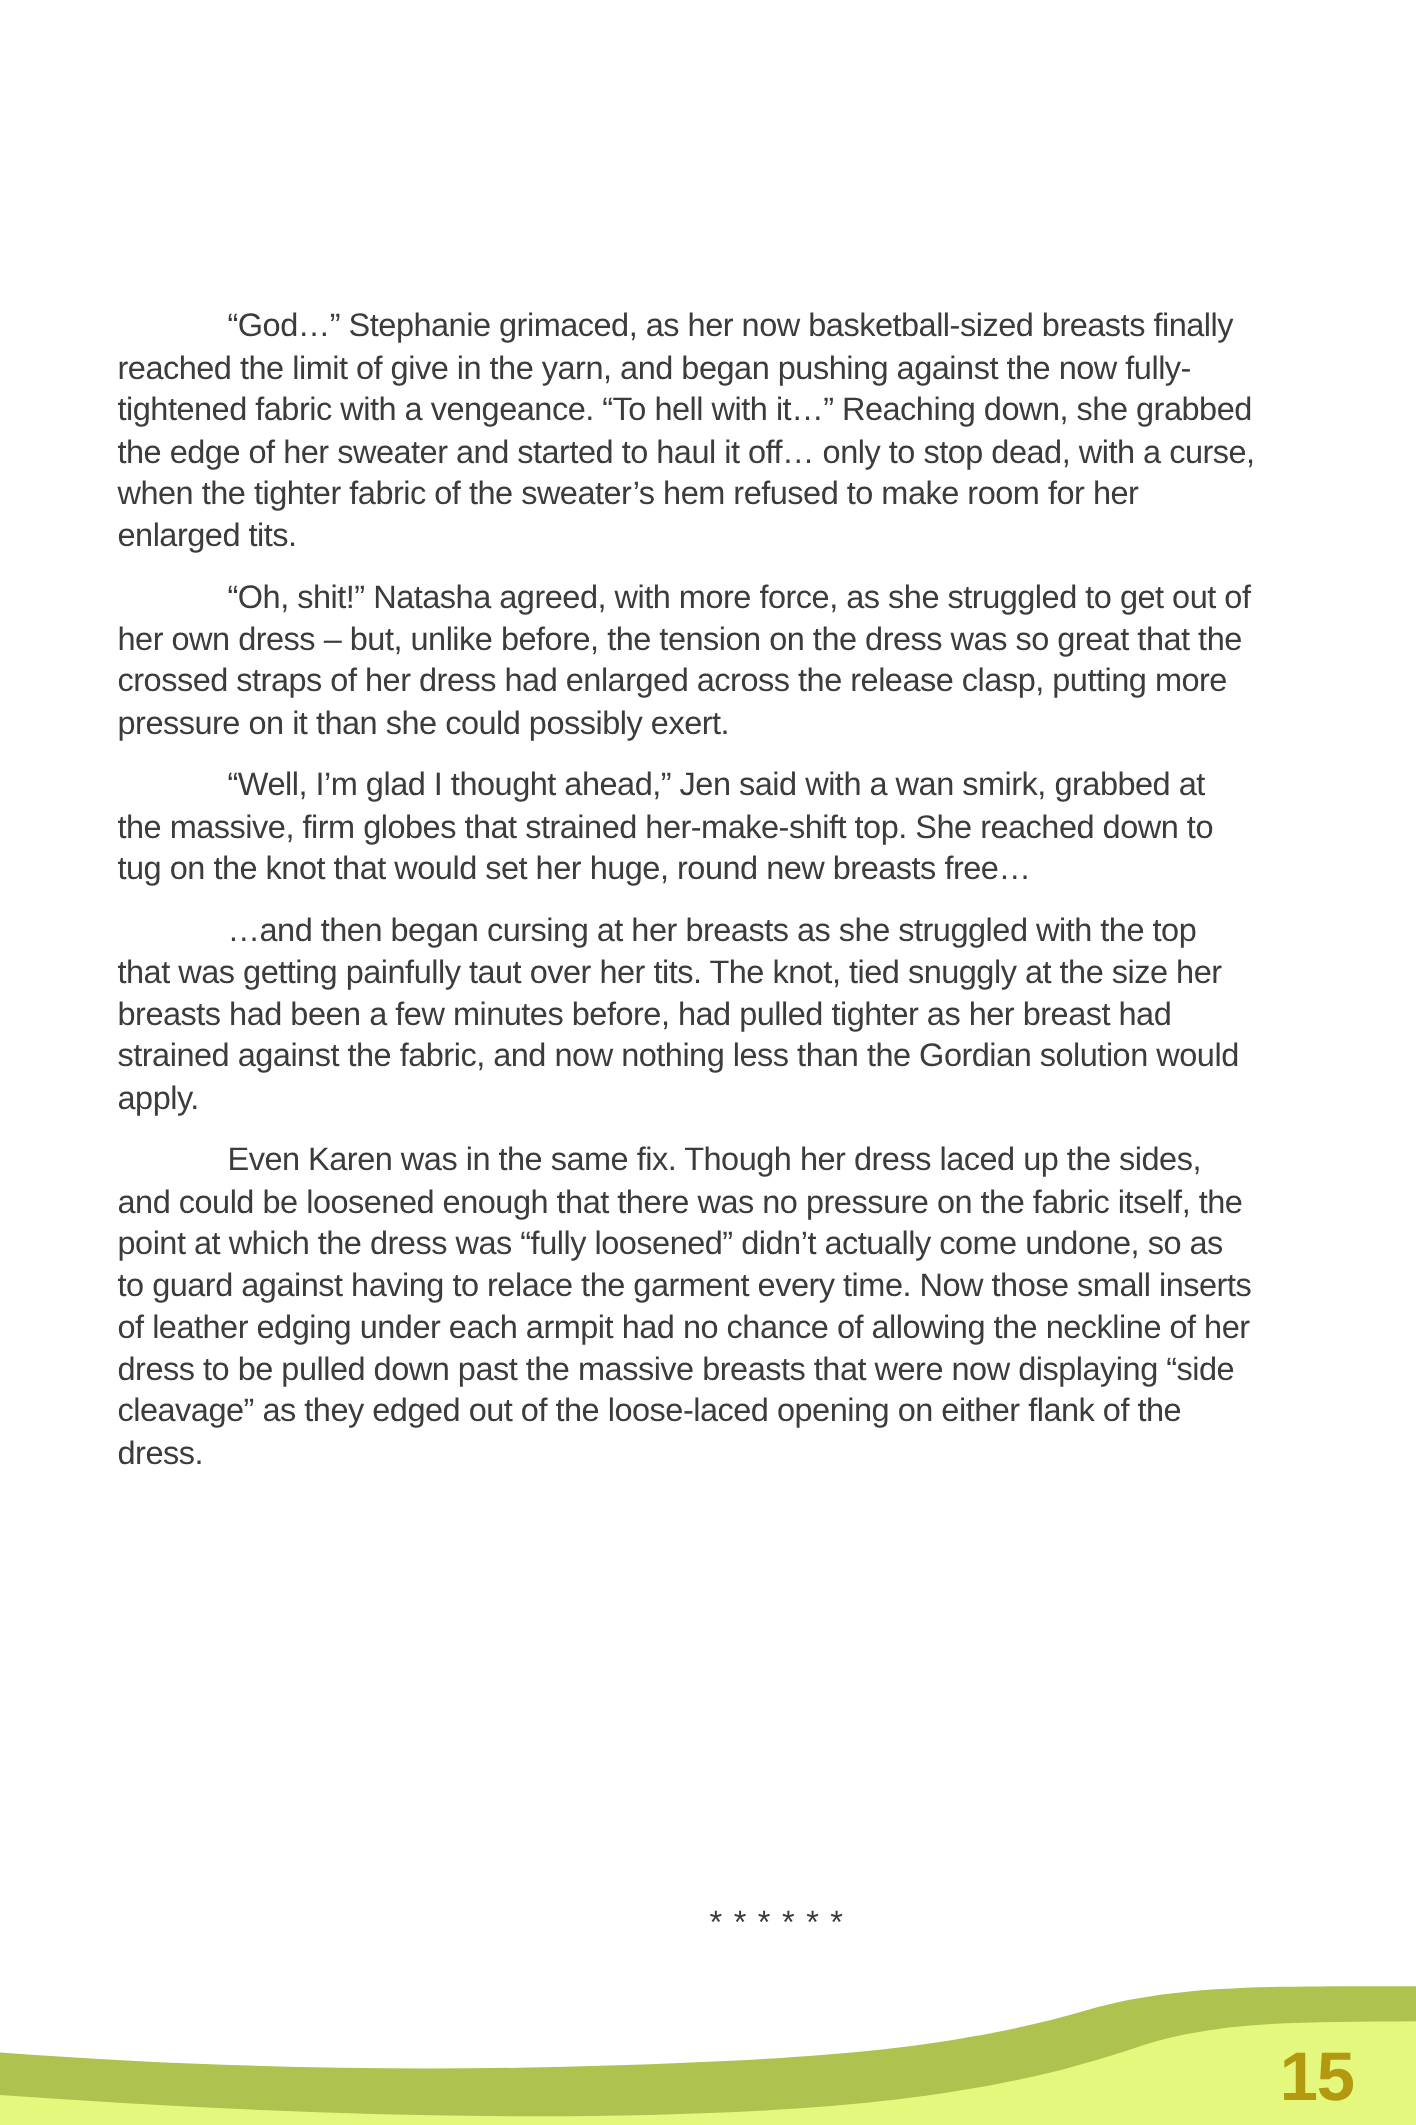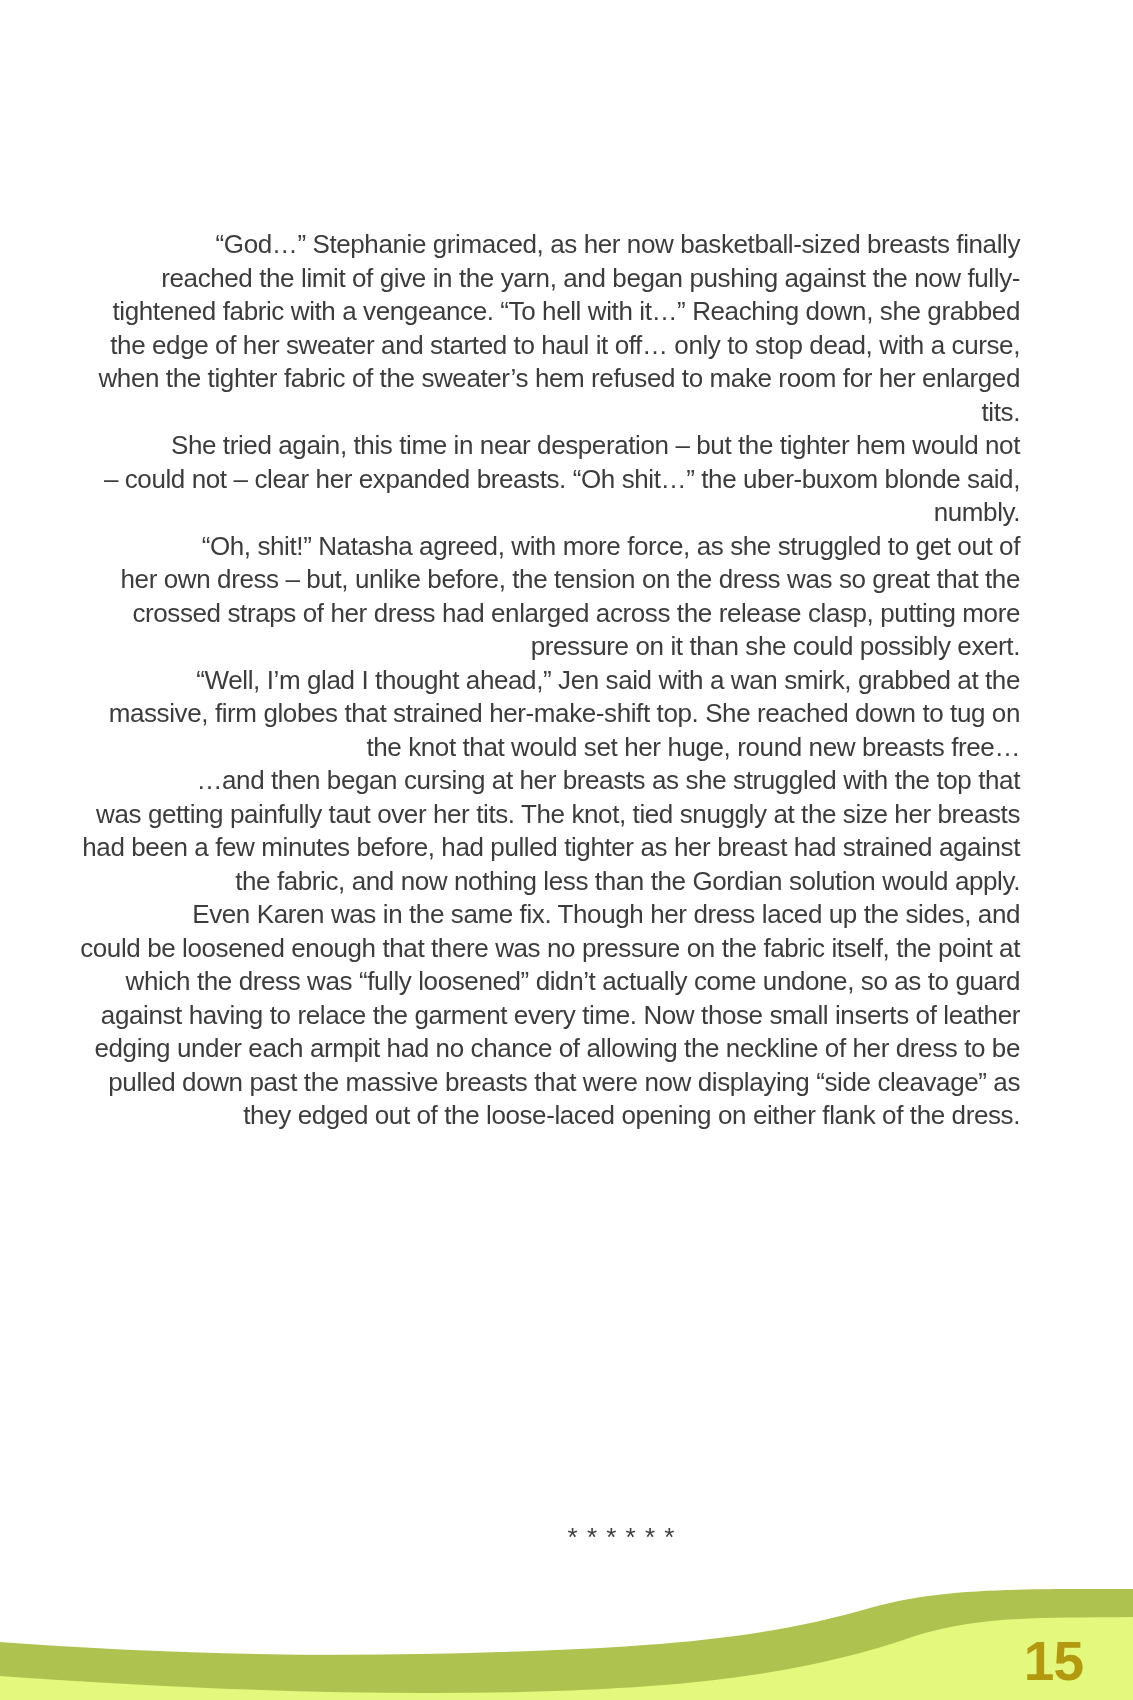--- a/index.html
+++ b/index.html
@@ -20,24 +20,23 @@
     left: 78px;
     top: 228px;
     width: 942px;
     color: #3c3c3c;
     font-size: 26px;
     line-height: 33.5px;
     letter-spacing: -0.4px;
     text-align: left;
   }
   .content p {
-    margin: 0;
+    margin: 16px;
     padding: 0;
     text-indent: 88px;
-    text-align: right;
   }
   .separator {
     position: absolute;
     top: 1522px;
     left: 0;
     width: 100%;
     padding-left: 110px;
     box-sizing: border-box;
     text-align: center;
     color: #3c3c3c;
@@ -64,21 +63,20 @@
     text-align: right;
   }
 </style>
 </head>
 <body>
 
 <div class="page">
 
   <div class="content">
     <p>“God…” Stephanie grimaced, as her now basketball-sized breasts finally reached the limit of give in the yarn, and began pushing against the now fully-tightened fabric with a vengeance. “To hell with it…” Reaching down, she grabbed the edge of her sweater and started to haul it off… only to stop dead, with a curse, when the tighter fabric of the sweater’s hem refused to make room for her enlarged tits.</p>
-    <p>She tried again, this time in near desperation – but the tighter hem would not – could not – clear her expanded breasts. “Oh shit…” the uber-buxom blonde said, numbly.</p>
     <p>“Oh, shit!” Natasha agreed, with more force, as she struggled to get out of her own dress – but, unlike before, the tension on the dress was so great that the crossed straps of her dress had enlarged across the release clasp, putting more pressure on it than she could possibly exert.</p>
     <p>“Well, I’m glad I thought ahead,” Jen said with a wan smirk, grabbed at the massive, firm globes that strained her-make-shift top. She reached down to tug on the knot that would set her huge, round new breasts free…</p>
     <p>…and then began cursing at her breasts as she struggled with the top that was getting painfully taut over her tits. The knot, tied snuggly at the size her breasts had been a few minutes before, had pulled tighter as her breast had strained against the fabric, and now nothing less than the Gordian solution would apply.</p>
     <p>Even Karen was in the same fix. Though her dress laced up the sides, and could be loosened enough that there was no pressure on the fabric itself, the point at which the dress was “fully loosened” didn’t actually come undone, so as to guard against having to relace the garment every time. Now those small inserts of leather edging under each armpit had no chance of allowing the neckline of her dress to be pulled down past the massive breasts that were now displaying “side cleavage” as they edged out of the loose-laced opening on either flank of the dress.</p>
   </div>
 
   <div class="separator">* * * * * *</div>
 
   <svg class="footer-wave" viewBox="0 0 1133 260" preserveAspectRatio="none" xmlns="http://www.w3.org/2000/svg">
     <path d="M0,202 C160,214 330,218 500,212 C650,207 760,200 870,168 C940,148 1010,149 1133,149 L1133,260 L0,260 Z" fill="#adc24f"></path>

